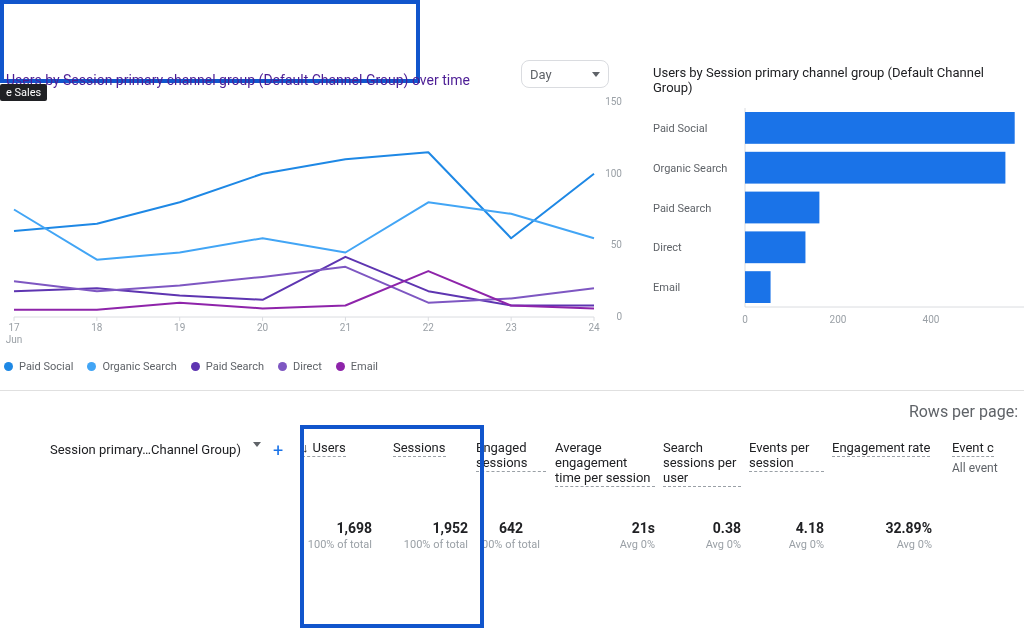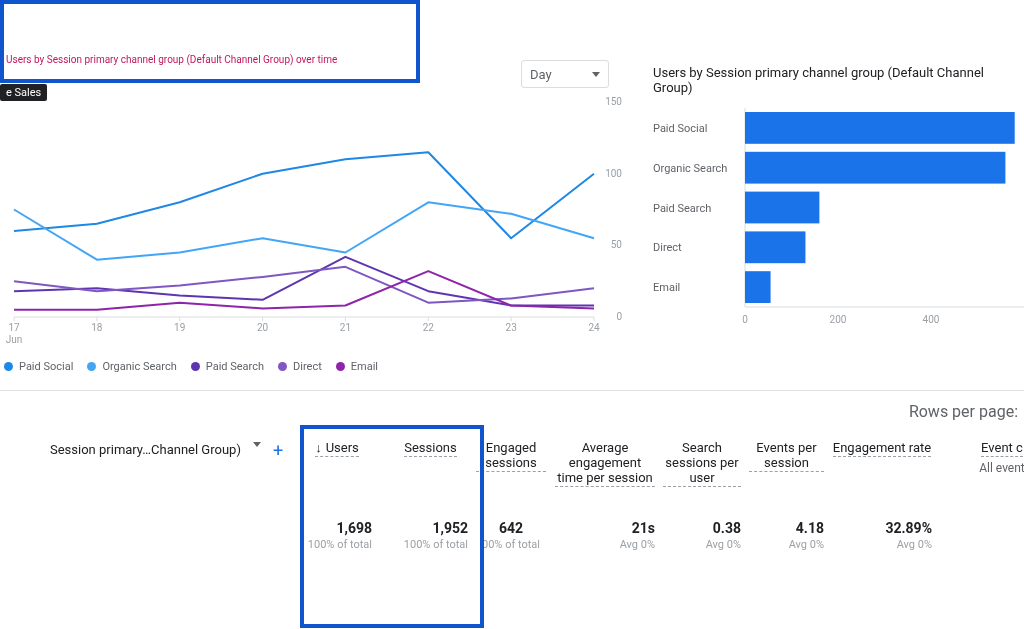--- a/index.html
+++ b/index.html
@@ -12,31 +12,31 @@
     color: #202124;
     background: #fff;
     overflow: hidden;
     position: relative;
   }
   .page { position: relative; width: 1024px; height: 629px; }
 
   
   .annot-top { position: absolute; left: 0; top: 0; width: 420px; height: 83px;
                border: 4px solid #1155cc; box-sizing: border-box; background: #fff; }
-  .line-title { position: absolute; left: 6px; top: 54px; font-size: 10px; color: #be185d; }
+  .line-title { position: absolute; left: 6px; top: 72px; font-size: 14px; color: #4c1d95; }
   .tag-sales {
     position: absolute; left: 0; top: 84px;
     background: #202124; color: #fff; font-size: 11px;
     padding: 2px 6px; border-radius: 2px;
   }
 
   
   .day-dd {
     position: absolute; top: 60px; left: 521px; width: 88px; height: 28px;
-    border: 1px solid #dadce0; border-radius: 3px;
+    border: 1px solid #dadce0; border-radius: 8px;
     display: flex; align-items: center; justify-content: space-between;
     padding: 0 8px; box-sizing: border-box; font-size: 13px; color: #5f6368;
     cursor: pointer;
   }
   .caret-down {
     width: 0; height: 0; border-left: 4px solid transparent;
     border-right: 4px solid transparent; border-top: 5px solid #5f6368;
   }
 
   .bar-title { position: absolute; left: 653px; top: 65px; font-size: 13px; }
@@ -70,21 +70,21 @@
   
   .dim-cell {
     position: absolute; left: 50px; top: 442px; height: 48px;
     display: flex; align-items: flex-start; gap: 12px; font-size: 13px; color: #202124;
   }
   .chev { width: 0; height: 0; border-left: 4px solid transparent; border-right: 4px solid transparent;
           border-top: 5px solid #5f6368; display: inline-block; cursor: pointer; }
   .plus { color: #1a73e8; font-weight: 400; font-size: 18px; cursor: pointer; line-height: 1; }
 
   .headers { position: absolute; top: 440px; left: 0; right: 0; height: 70px; }
-  .hcell { position: absolute; top: 0; text-align: center; font-size: 13px; color: #202124; }
+  .hcell { position: absolute; top: 0; text-align: left; font-size: 13px; color: #202124; }
   .hcell .hd { border-bottom: 1px dashed #9aa0a6; display: inline-block; padding-bottom: 1px; }
   .hcell .sub { display: block; font-size: 12px; color: #5f6368; margin-top: 4px; }
   .sort-arrow { margin-right: 4px; }
 
   
   .totals { position: absolute; top: 520px; left: 0; right: 0; height: 40px; }
   .tcell { position: absolute; text-align: right; }
   .tcell .val { font-weight: 700; font-size: 14px; }
   .tcell .pct { font-size: 11px; color: #9aa0a6; margin-top: 2px; }
 

